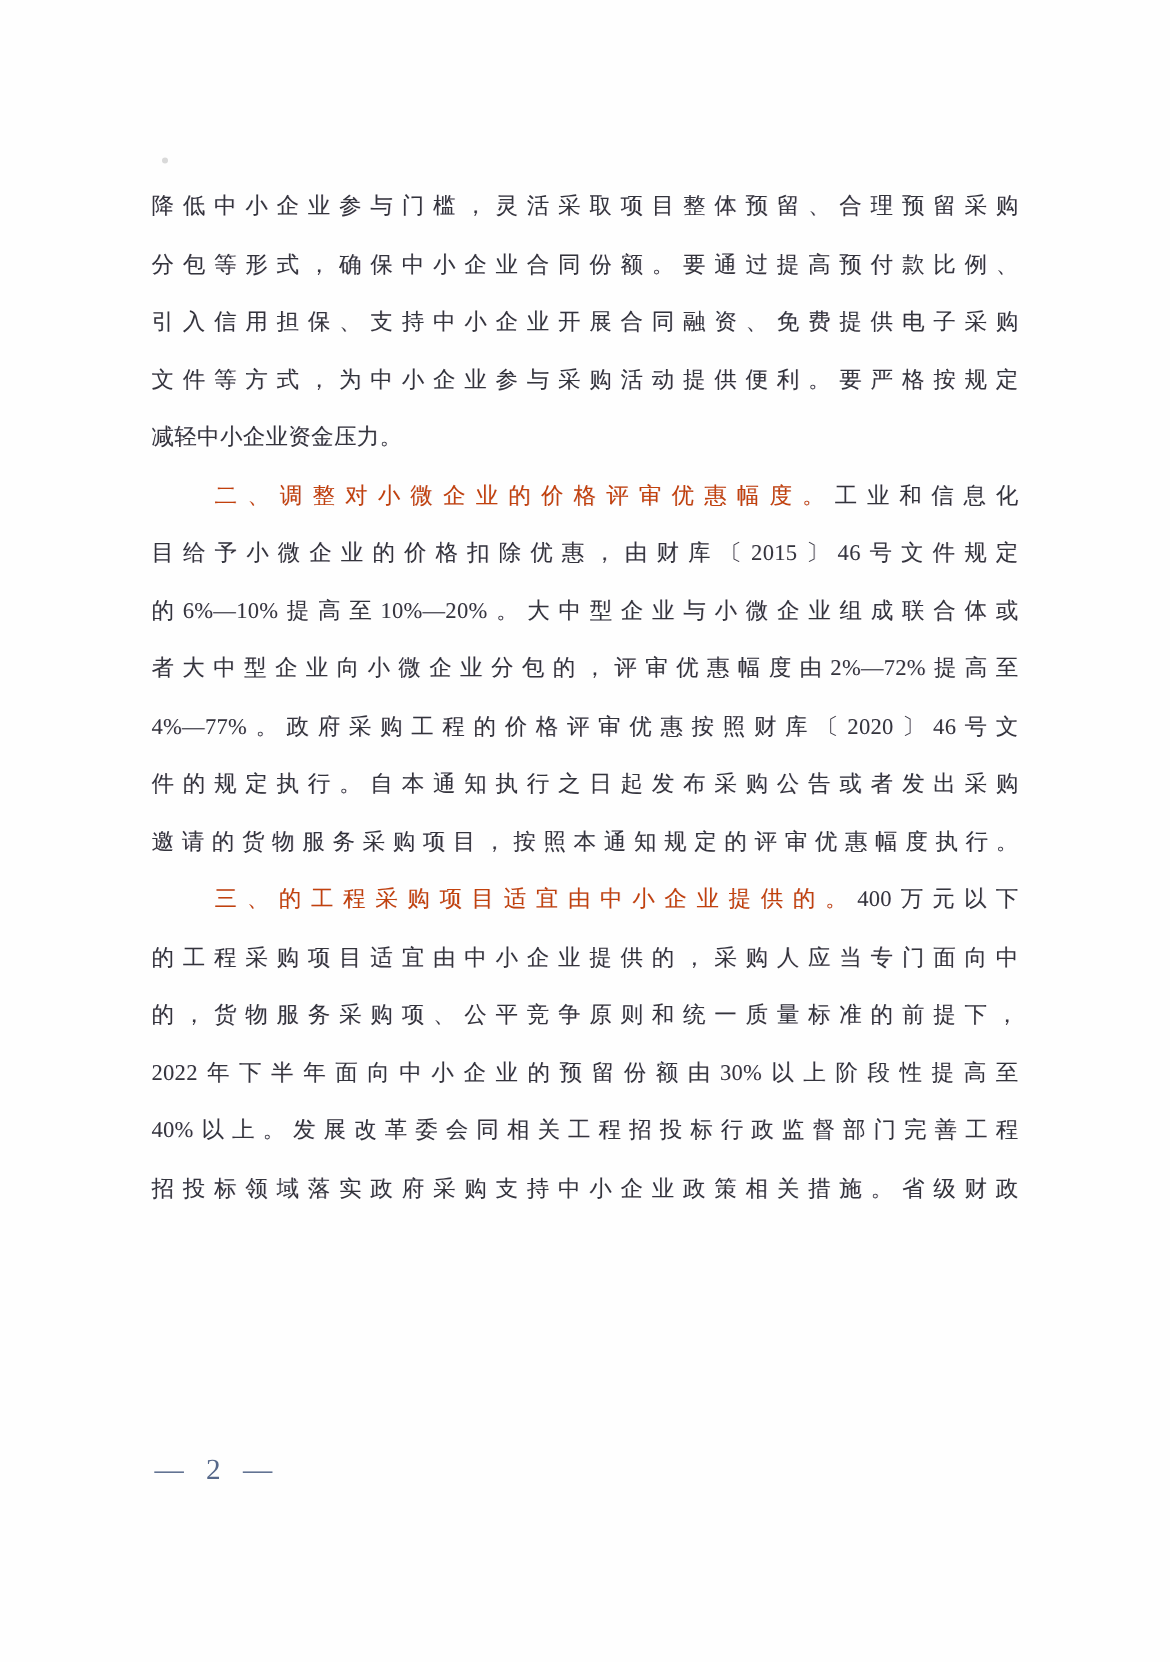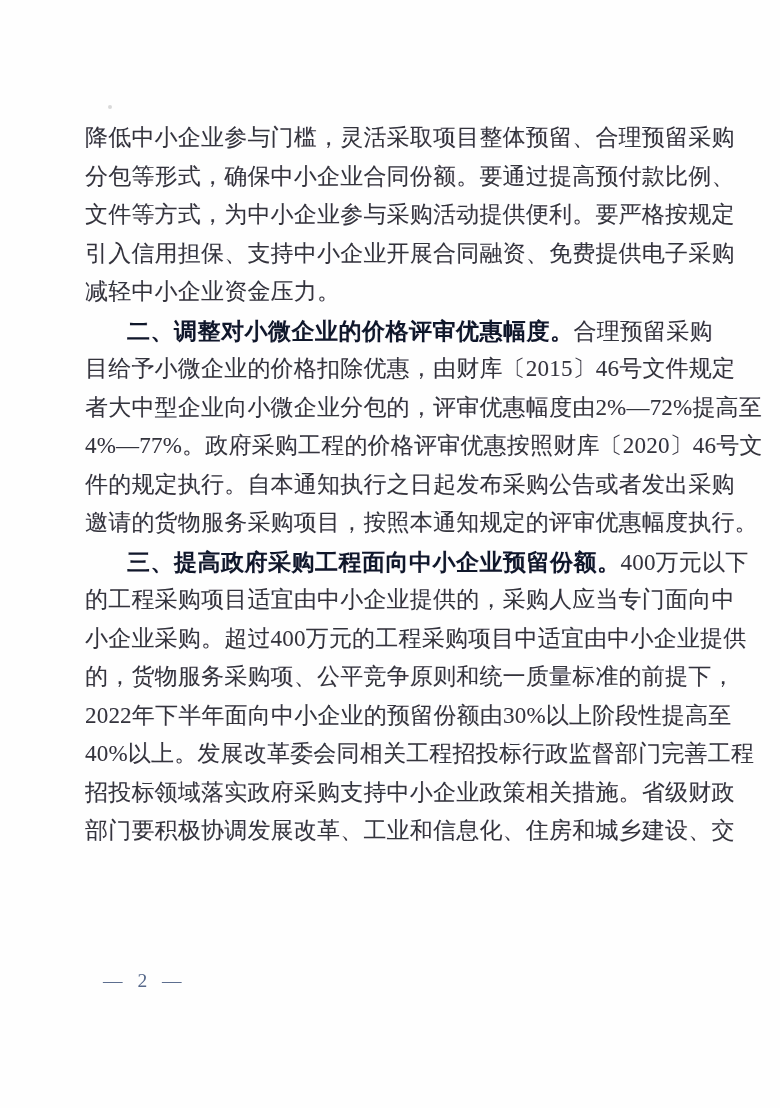--- a/index.html
+++ b/index.html
@@ -27,38 +27,39 @@
   }
   .text-block {
     position: absolute;
     left: 85px;
     top: 119px;
     width: 594px;
   }
   .line {
     height: 38.5px;
     line-height: 38.5px;
-    font-size: 23px;
+    font-size: 15px;
     color: #33343c;
     text-align: justify;
     text-align-last: justify;
     text-justify: inter-character;
     white-space: nowrap;
     letter-spacing: 0.2px;
     text-shadow: 0.4px 0 0 rgba(90,40,110,0.18);
+    margin-left: 16px;
   }
   .line.para-end {
     text-align-last: left;
   }
   .line.indent {
     text-indent: 42px;
   }
   .bold-head {
-    font-weight: 700;
-    color: #0f172a;
+    font-weight: 400;
+    color: #c2410c;
     font-family: "Liberation Sans", "DejaVu Sans", sans-serif;
     letter-spacing: 0.5px;
   }
   .footer-pagenum {
     position: absolute;
     left: 103px;
     top: 966px;
     height: 30px;
     line-height: 30px;
     font-size: 19.5px;
@@ -71,37 +72,36 @@
 <body>
 
 <div class="page">
 
   <div class="scan-artifact"></div>
 
   <div class="text-block">
 
     <div class="line">降低中小企业参与门槛，灵活采取项目整体预留、合理预留采购</div>
     <div class="line">分包等形式，确保中小企业合同份额。要通过提高预付款比例、</div>
+    <div class="line">引入信用担保、支持中小企业开展合同融资、免费提供电子采购</div>
     <div class="line">文件等方式，为中小企业参与采购活动提供便利。要严格按规定</div>
-    <div class="line">引入信用担保、支持中小企业开展合同融资、免费提供电子采购</div>
     <div class="line para-end">减轻中小企业资金压力。</div>
 
-    <div class="line indent"><span class="bold-head">二、调整对小微企业的价格评审优惠幅度。</span><span>合理预留采购</span></div>
+    <div class="line indent"><span class="bold-head">二、调整对小微企业的价格评审优惠幅度。</span><span>工业和信息化</span></div>
     <div class="line">目给予小微企业的价格扣除优惠，由财库〔2015〕46号文件规定</div>
+    <div class="line">的6%—10%提高至10%—20%。大中型企业与小微企业组成联合体或</div>
     <div class="line">者大中型企业向小微企业分包的，评审优惠幅度由2%—72%提高至</div>
     <div class="line">4%—77%。政府采购工程的价格评审优惠按照财库〔2020〕46号文</div>
     <div class="line">件的规定执行。自本通知执行之日起发布采购公告或者发出采购</div>
     <div class="line">邀请的货物服务采购项目，按照本通知规定的评审优惠幅度执行。</div>
 
-    <div class="line indent"><span class="bold-head">三、提高政府采购工程面向中小企业预留份额。</span><span>400万元以下</span></div>
+    <div class="line indent"><span class="bold-head">三、的工程采购项目适宜由中小企业提供的。</span><span>400万元以下</span></div>
     <div class="line">的工程采购项目适宜由中小企业提供的，采购人应当专门面向中</div>
-    <div class="line">小企业采购。超过400万元的工程采购项目中适宜由中小企业提供</div>
     <div class="line">的，货物服务采购项、公平竞争原则和统一质量标准的前提下，</div>
     <div class="line">2022年下半年面向中小企业的预留份额由30%以上阶段性提高至</div>
     <div class="line">40%以上。发展改革委会同相关工程招投标行政监督部门完善工程</div>
     <div class="line">招投标领域落实政府采购支持中小企业政策相关措施。省级财政</div>
-    <div class="line">部门要积极协调发展改革、工业和信息化、住房和城乡建设、交</div>
 
   </div>
 
   <div class="footer-pagenum">— 2 —</div>
 
 </div>
 
 </body></html>

